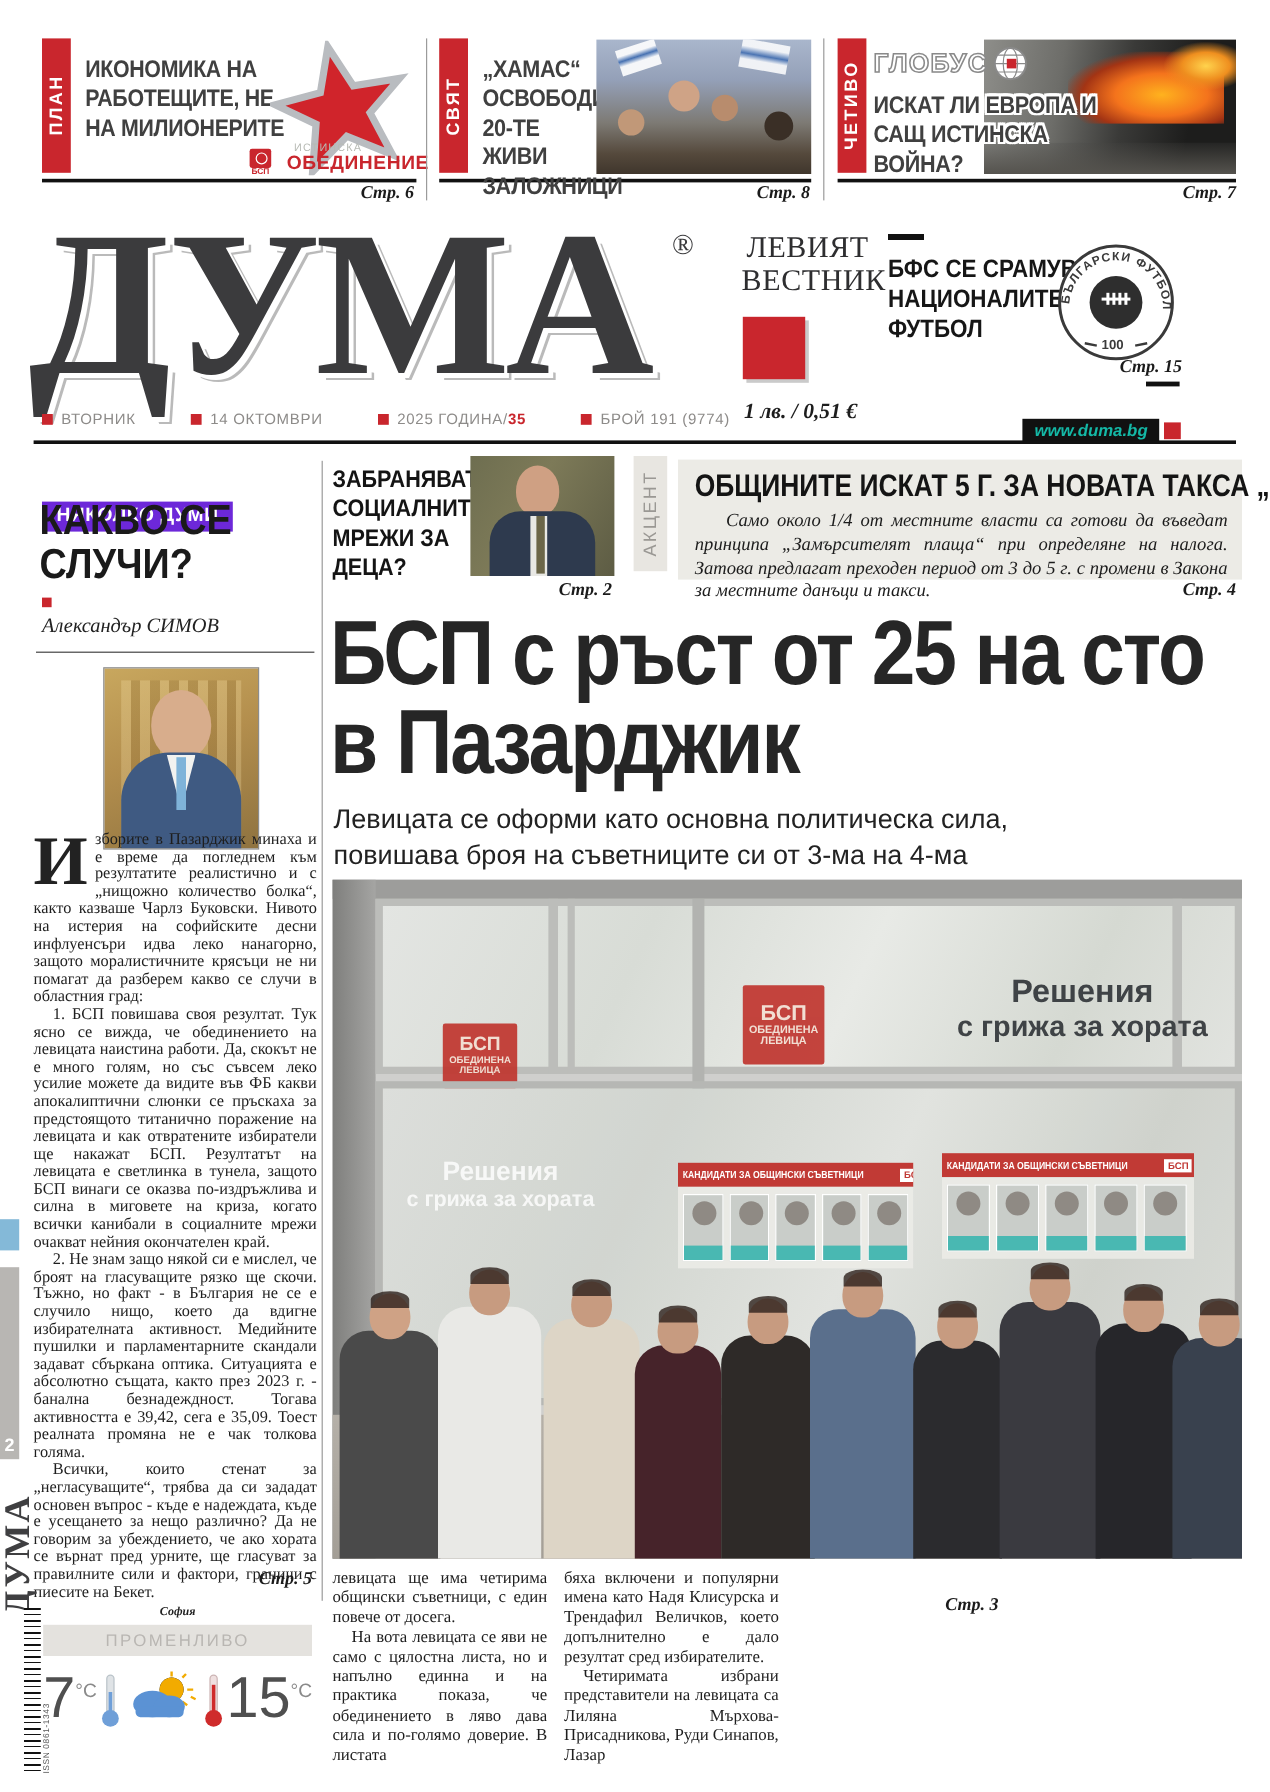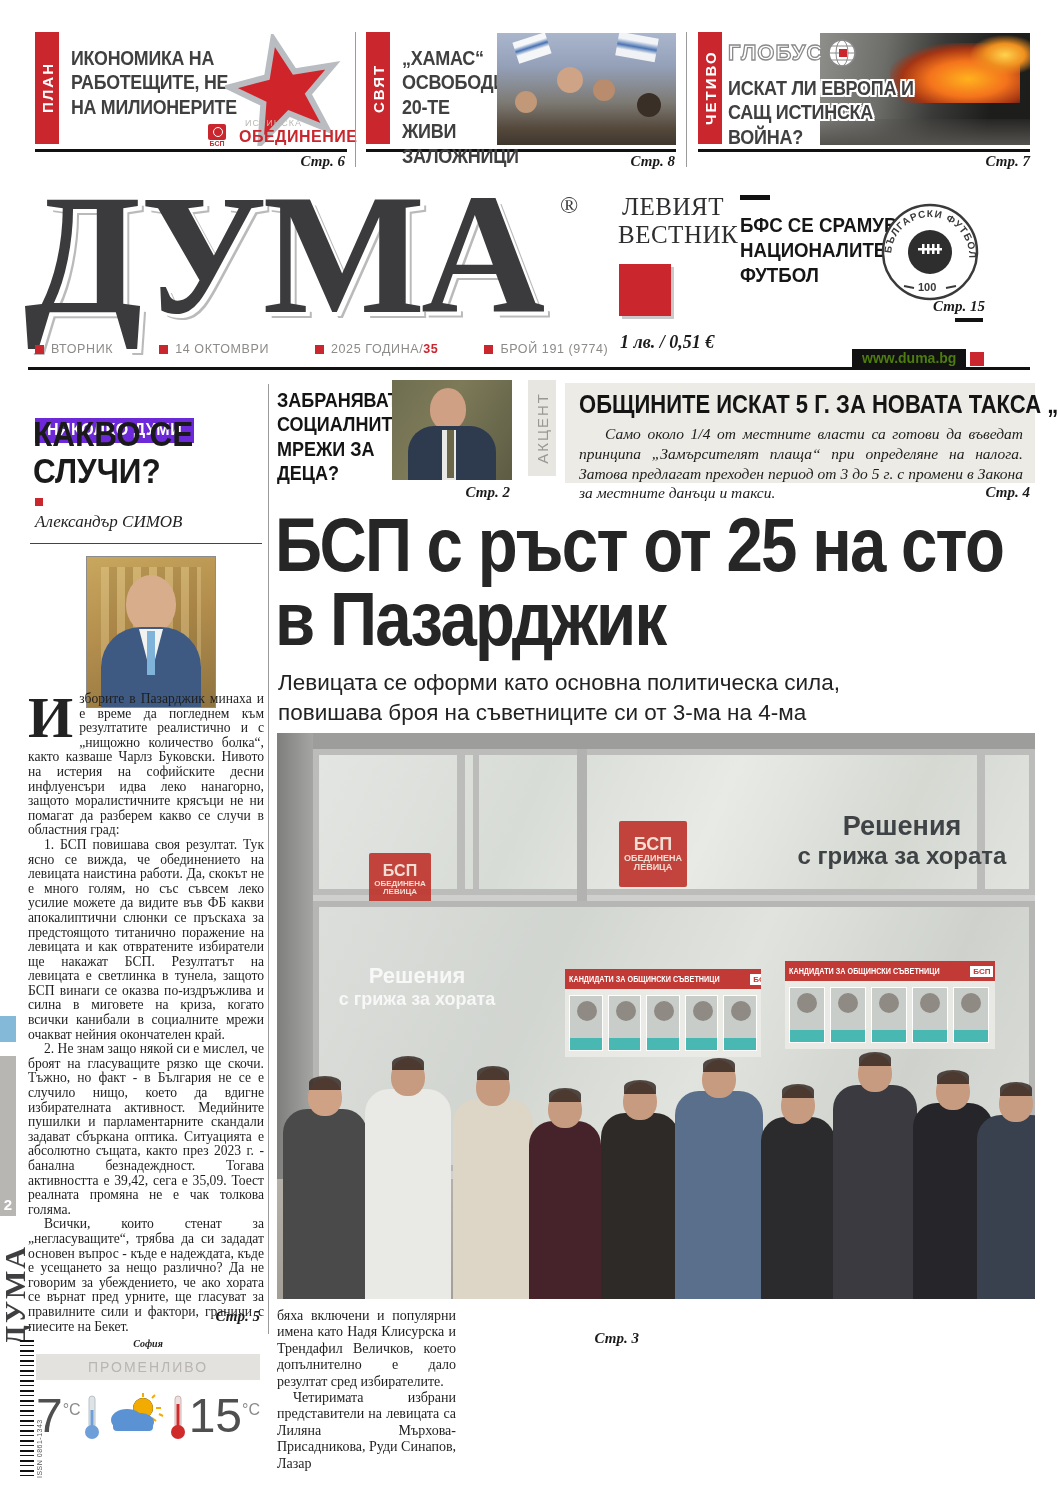--- a/index.html
+++ b/index.html
@@ -161,21 +161,21 @@
     <div class="dateitem">
         <span class="redsq"></span>
         <span><span>2025 ГОДИНА/</span><span class="b" style="color:#c9262d;">35</span></span>
       </div>
     <div class="dateitem">
         <span class="redsq"></span>
         <span>БРОЙ 191 (9774)</span>
       </div>
   </div>
   <div class="abs" style="left:852px;top:349px;display:flex;align-items:center;gap:4px;">
-    <div style="background:#111;color:#4d7c0f;font-weight:bold;font-size:14px;padding:1px 10px 2px;">www.duma.bg</div>
+    <div style="background:#111;color:#14b8a6;font-weight:bold;font-style:italic;font-size:14px;padding:1px 10px 2px;">www.duma.bg</div>
     <div style="width:14px;height:14px;background:#c9262d;"></div>
   </div>
   <div class="abs rule" style="left:28px;top:367px;width:1002px;height:3px;"></div>
 
   <div class="abs" style="left:35px;top:386px;background:#6d28d9;color:#fff;font-weight:bold;font-size:16px;padding:3px 12px 4px;letter-spacing:.5px;margin-top:32px;">НЯКОЛКО ДУМИ</div>
   <div class="abs" style="left:33px;top:416px;width:225px;font-size:35px;font-weight:800;line-height:1.05;color:#1a1a1a;">
     <span class="cond" style="width:110%;transform:scaleX(.9);">КАКВО СЕ СЛУЧИ?</span>
   </div>
   <div class="abs" style="left:35px;top:498px;width:8px;height:8px;background:#c9262d;"></div>
   <div class="abs serif i" style="left:35px;top:512px;font-size:17px;color:#222;">Александър СИМОВ</div>
@@ -329,20 +329,24 @@
         <div class="hd"></div>
         <div class="bd" style="width:80px;height:196px;background:#26262a;"></div>
       </div>
     <div class="person" style="left:700px;">
         <div class="hd"></div>
         <div class="bd" style="width:78px;height:184px;background:#39414e;"></div>
       </div>
   </div>
 
   <div class="abs" style="left:277px;top:1308px;width:758px;display:flex;gap:14px;">
+    <div class="bodytxt" style="width:179px;font-size:14px;line-height:16.4px;">
+      <p class="colp" style="text-indent:0;">левицата ще има четирима общински съветници, с един повече от досега.</p>
+      <p class="colp">На вота левицата се яви не само с цялостна листа, но и напълно единна и на практика показа, че обединението в ляво дава сила и по-голямо доверие. В листата</p>
+    </div>
     <div class="bodytxt" style="width:179px;font-size:14px;line-height:16.4px;">
       <p class="colp" style="text-indent:0;">бяха включени и популярни имена като Надя Клисурска и Трендафил Величков, което допълнително е дало резултат сред избирателите.</p>
       <p class="colp">Четиримата избрани представители на левицата са Лиляна Мърхова-Присадникова, Руди Синапов, Лазар</p>
     </div>
     <div class="bodytxt" style="width:179px;font-size:14px;line-height:16.4px;">
       <div class="pageref" style="margin-top:22px;padding-right:10px;">Стр. 3</div>
     </div>
   </div>
 
   <div class="abs" style="left:36px;top:1338px;width:224px;">

